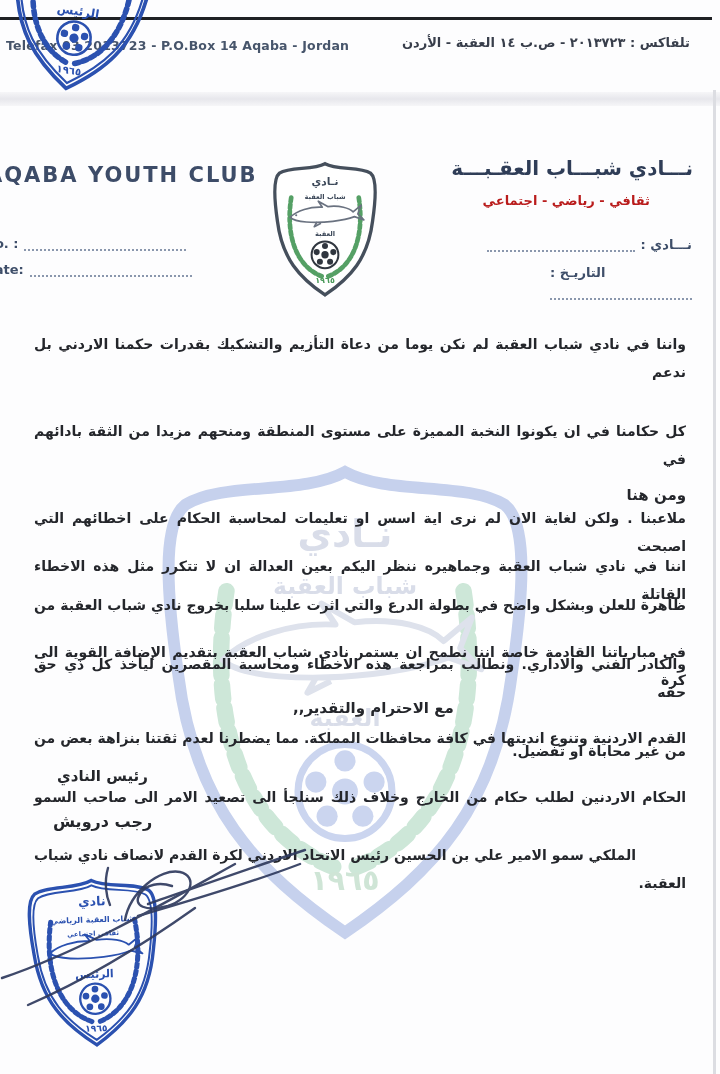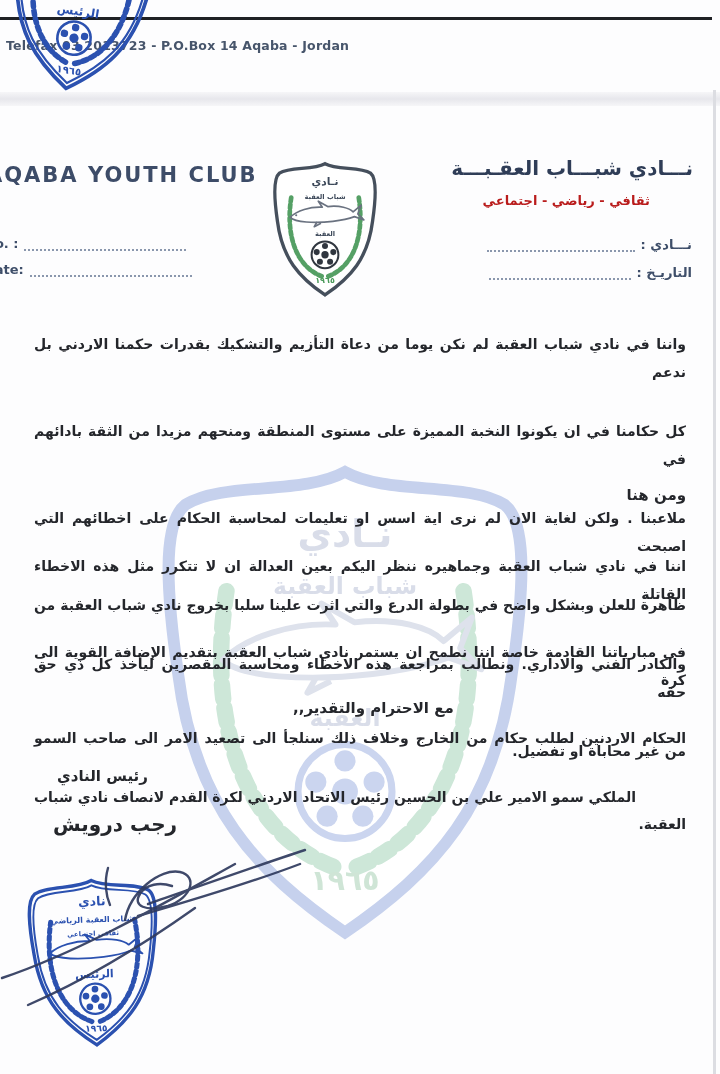--- a/index.html
+++ b/index.html
@@ -14,30 +14,30 @@
   .contact-en{position:absolute;left:6px;top:38px;font-size:12.5px;font-weight:bold;color:#47556b;letter-spacing:.2px;z-index:3;}
   .contact-ar{position:absolute;right:30px;top:35px;font-size:13px;font-weight:bold;color:#383e4b;direction:rtl;z-index:3;}
   .club-en{position:absolute;left:-14px;top:163px;font-size:21px;font-weight:bold;letter-spacing:2px;color:#3d4c68;white-space:nowrap;z-index:3;}
   .club-ar{position:absolute;right:27px;top:156px;font-size:20px;font-weight:bold;color:#2f3d57;direction:rtl;white-space:nowrap;z-index:3;}
   .tagline-ar{position:absolute;right:70px;top:193px;font-size:13px;font-weight:bold;color:#b91c1c;direction:rtl;z-index:3;}
   .field-row{position:absolute;display:flex;align-items:flex-end;gap:6px;z-index:3;font-weight:bold;color:#3f4f6a;}
   .dots{display:inline-block;border-bottom:2px dotted #8a97ad;height:12px;}
   .row-no-en{left:-16px;top:236px;font-size:13px;}
   .row-date-en{left:-16px;top:262px;font-size:13px;}
   .row-no-ar{right:28px;top:237px;font-size:13px;direction:rtl;}
-  .row-date-ar{right:28px;top:265px;font-size:13px;direction:rtl;}
+  .row-date-ar{right:28px;top:265px;font-size:13px;direction:rtl;flex-direction:column;}
   
   .para{position:absolute;left:34px;width:652px;direction:rtl;color:#24262b;font-weight:bold;font-size:14px;line-height:28px;z-index:2;}
   .p1{top:299px;} .p2{top:522px;line-height:27.5px;}
   .p-line{text-align:justify;text-align-last:justify;white-space:normal;margin-top:31px;}
   .p-line.last{text-align:left;text-align-last:right;}
   .heading-ar{position:absolute;right:34px;top:486px;font-size:15px;font-weight:bold;color:#24262b;direction:rtl;z-index:2;}
   .closing{position:absolute;left:293px;top:699px;font-size:15px;font-weight:bold;color:#24262b;direction:rtl;z-index:2;}
   .sig-title{position:absolute;left:57px;top:767px;font-size:15px;font-weight:bold;color:#24262b;direction:rtl;z-index:2;}
-  .sig-name{position:absolute;left:53px;top:812px;font-size:20px;font-weight:bold;color:#24262b;direction:rtl;z-index:2;}
+  .sig-name{position:absolute;left:53px;top:812px;font-size:16px;font-weight:bold;color:#24262b;direction:rtl;z-index:2;}
   
   .crest-main{position:absolute;left:257px;top:157px;width:136px;height:142px;z-index:3;
       --sh:#454f5c;--wr:#55a065;--ink:#3c4859;--shark:#6a7280;--ball:#30363f;--yr:#4a9a5a;}
   .crest-wm{position:absolute;left:110px;top:445px;width:470px;height:505px;z-index:1;
       --sh:#c6d1ed;--wr:#cde7d8;--ink:#d9dde9;--shark:#dee2ec;--ball:#cbd5ef;--yr:#cfe5d6;}
   .stamp-top{position:absolute;left:-12px;top:-102px;width:185px;height:198px;z-index:4;
       --sb:#2b51b0;transform:rotate(9deg);}
   .stamp-bottom{position:absolute;left:10px;top:872px;width:168px;height:178px;z-index:4;
       --sb:#2b51b0;transform:rotate(-2deg);}
   .sig-svg{position:absolute;left:0;top:820px;width:330px;height:200px;z-index:5;}
@@ -107,20 +107,21 @@
 
   <div class="top-rule"></div>
   <div class="scan-band"></div>
   <div class="scan-edge-right"></div>
 
   <svg class="crest-wm" viewBox="0 0 200 212">
     <use href="#club-crest"></use>
   </svg>
 
   <div class="contact-en">Telefax 03 2013723 - P.O.Box 14 Aqaba - Jordan</div>
+  <div class="contact-ar">تلفاكس : ٢٠١٣٧٢٣ - ص.ب ١٤ العقبة - الأردن</div>
 
   <svg class="stamp-top" viewBox="0 0 200 212">
     <use href="#club-stamp"></use>
   </svg>
 
   <div class="club-en">AQABA YOUTH CLUB</div>
   <svg class="crest-main" viewBox="0 0 200 212">
     <use href="#club-crest"></use>
   </svg>
   <div class="club-ar">نـــادي شبـــاب العقـبـــة</div>
@@ -150,20 +151,21 @@
     <div class="p-line">ظاهرة للعلن وبشكل واضح في بطولة الدرع والتي اثرت علينا سلبا بخروج نادي شباب العقبة من</div>
     <div class="p-line">والكادر الفني والاداري. ونطالب بمراجعة هذه الاخطاء ومحاسبة المقصرين ليأخذ كل ذي حق حقه</div>
     <div class="p-line last">من غير محاباة او تفضيل.</div>
   </div>
 
   <div class="heading-ar">ومن هنا</div>
 
   <div class="para p2">
     <div class="p-line">اننا في نادي شباب العقبة وجماهيره ننظر اليكم بعين العدالة ان لا تتكرر مثل هذه الاخطاء القاتلة</div>
     <div class="p-line">في مبارياتنا القادمة خاصة اننا نطمح ان يستمر نادي شباب العقبة بتقديم الإضافة القوية الى كرة</div>
+    <div class="p-line">القدم الاردنية وتنوع انديتها في كافة محافظات المملكة. مما يضطرنا لعدم ثقتنا بنزاهة بعض من</div>
     <div class="p-line">الحكام الاردنين لطلب حكام من الخارج وخلاف ذلك سنلجأ الى تصعيد الامر الى صاحب السمو</div>
     <div class="p-line last">الملكي سمو الامير علي بن الحسين رئيس الاتحاد الاردني لكرة القدم لانصاف نادي شباب العقبة.</div>
   </div>
 
   <div class="closing">مع الاحترام والتقدير,,</div>
 
   <div class="sig-title">رئيس النادي</div>
   <div class="sig-name">رجب درويش</div>
 
   <svg class="sig-svg" viewBox="0 0 330 200">

